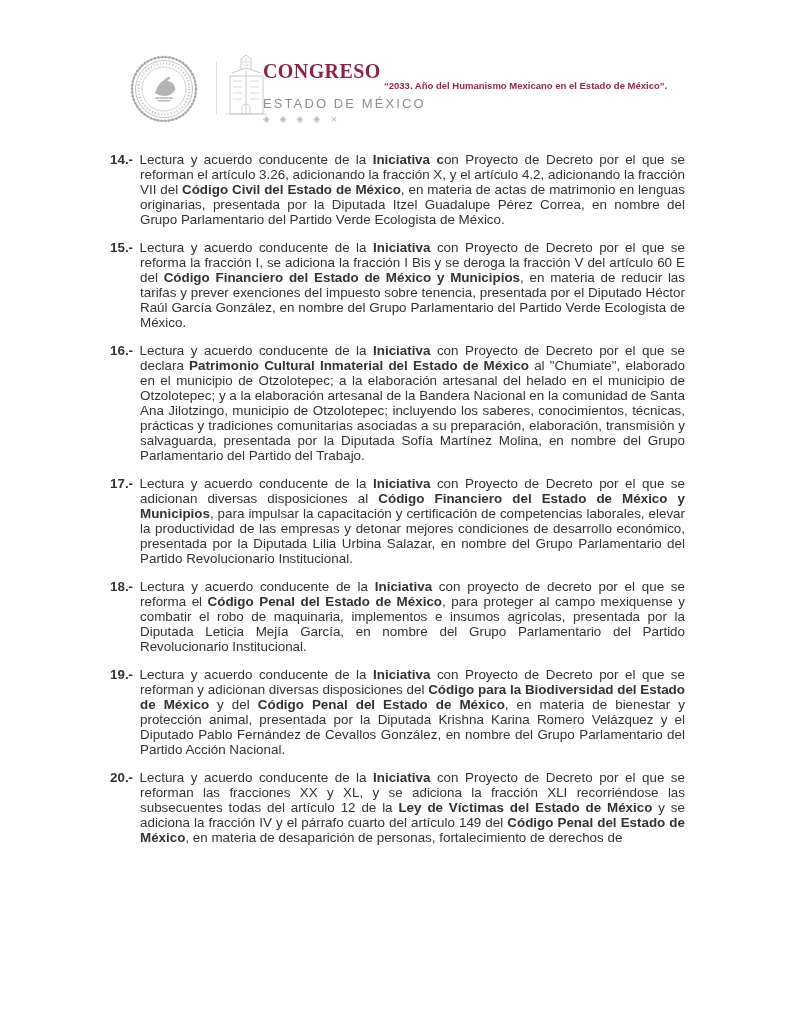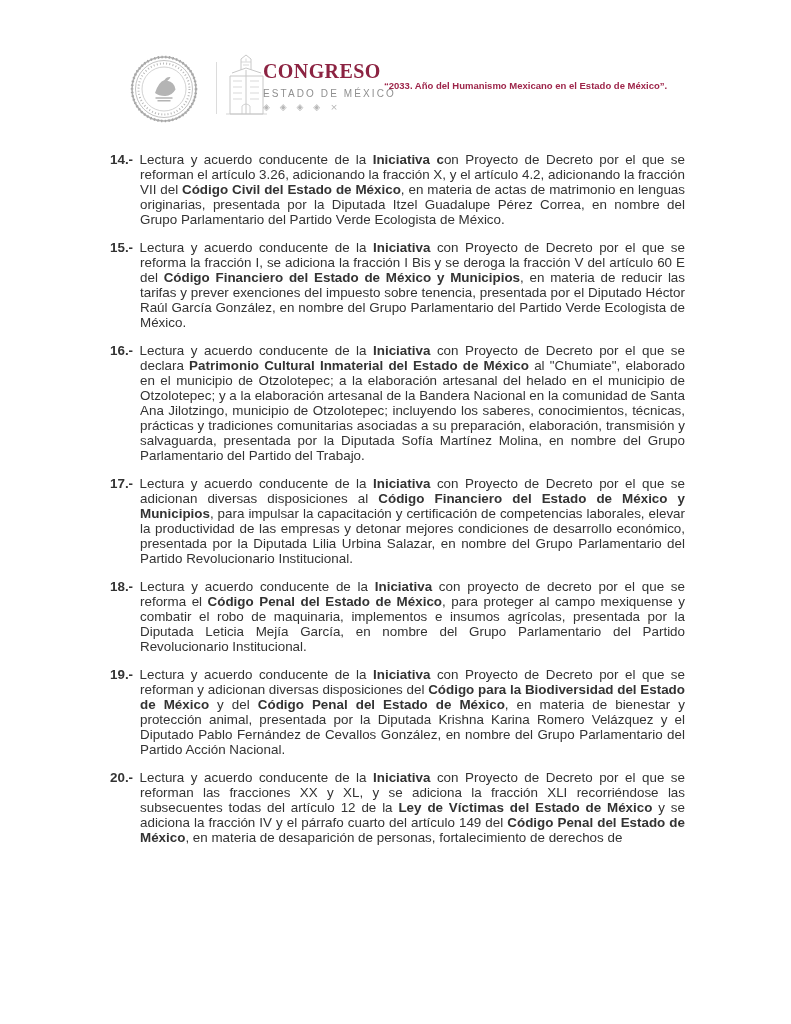--- a/index.html
+++ b/index.html
@@ -24,22 +24,22 @@
   .congreso { position: absolute; left: 263px; top: 61px; }
   .congreso-title {
     font-family: "Liberation Serif", serif;
     font-weight: bold;
     font-size: 20px;
     letter-spacing: 0.4px;
     color: #8C2342;
     line-height: 1;
   }
   .congreso-sub {
-    margin-top: 7px;
-    font-size: 10px;
+    margin-top: 15px;
+    font-size: 13px;
     letter-spacing: 2.1px;
     color: #8f8f8f;
   }
   .congreso-orn {
     margin-top: 3px;
     font-family: "DejaVu Sans", sans-serif;
     font-size: 9px;
     letter-spacing: 3.5px;
     color: #b5b5b5;
   }

